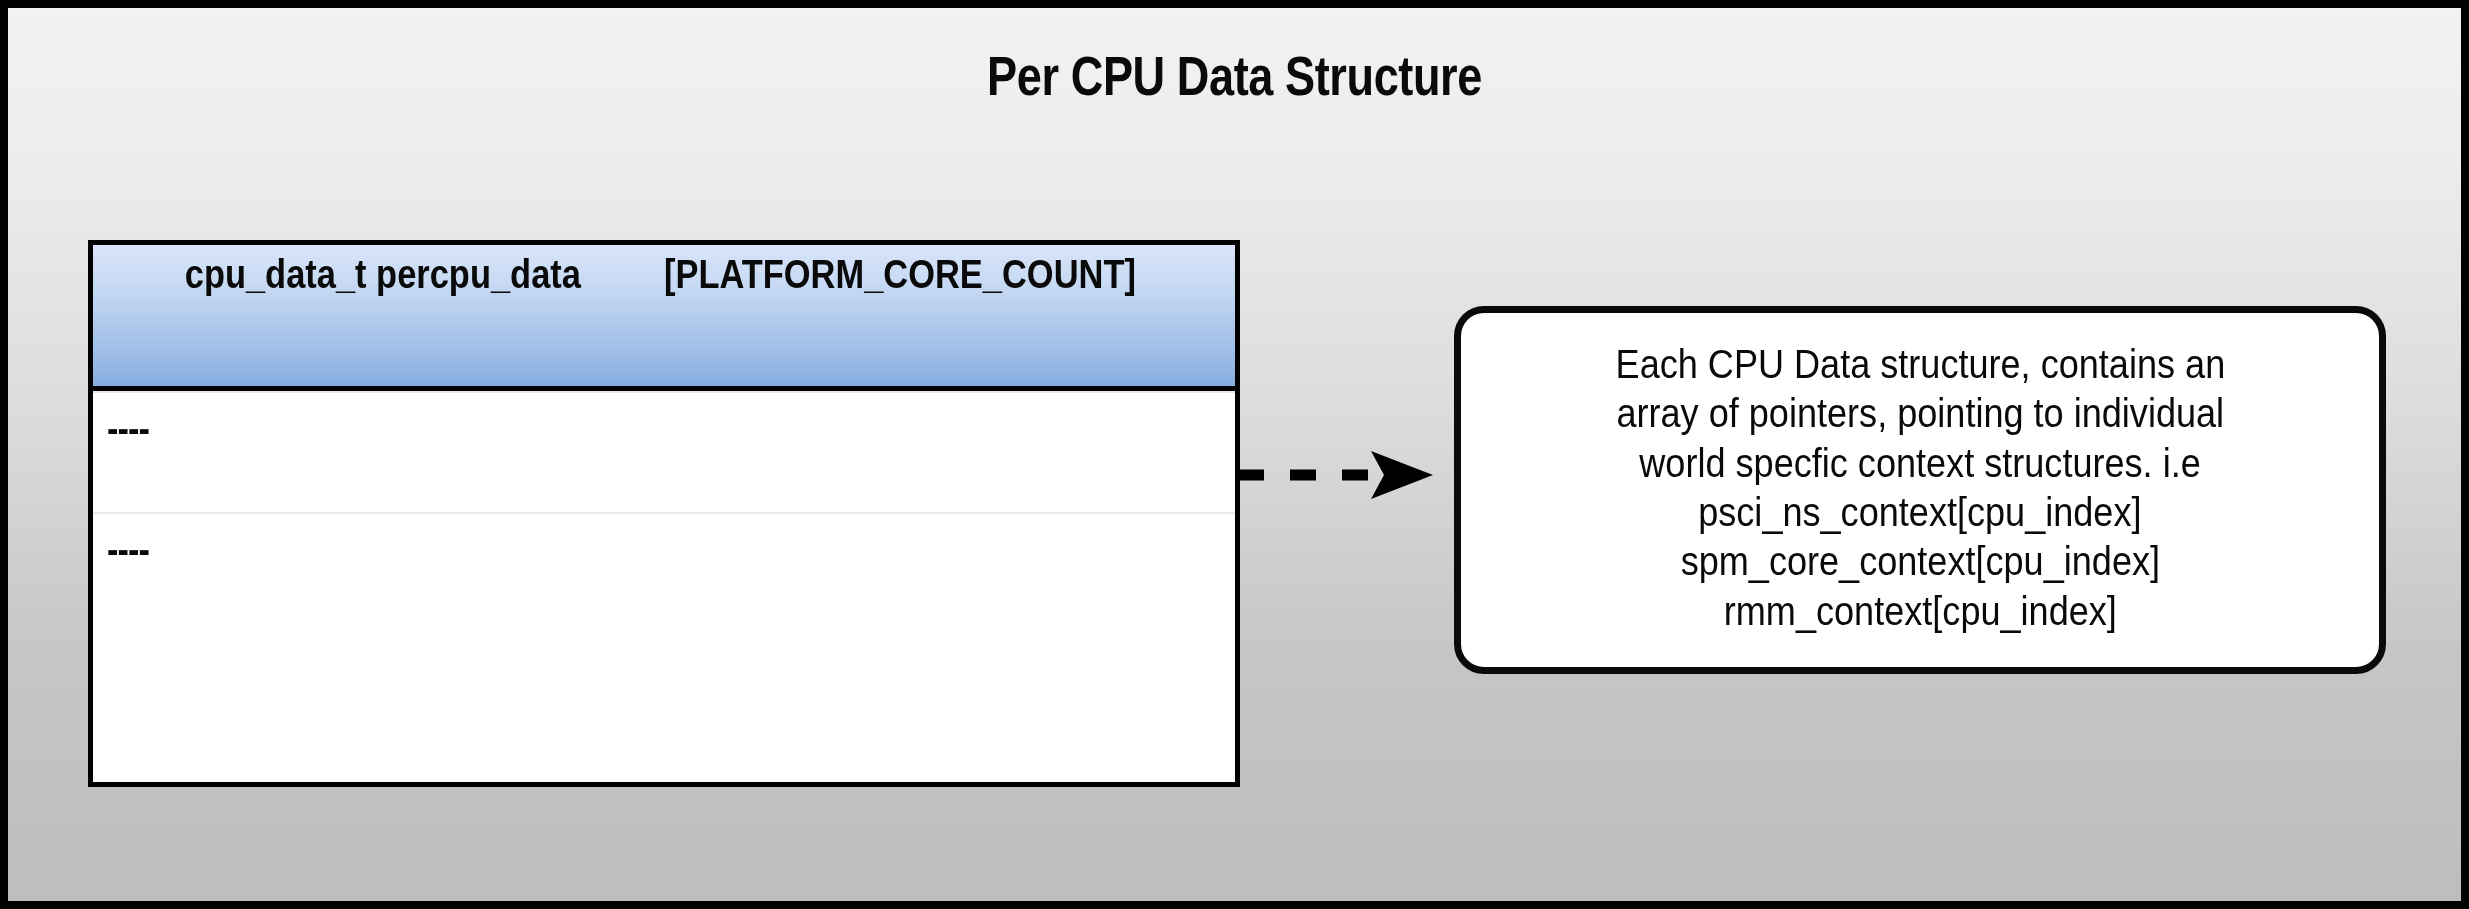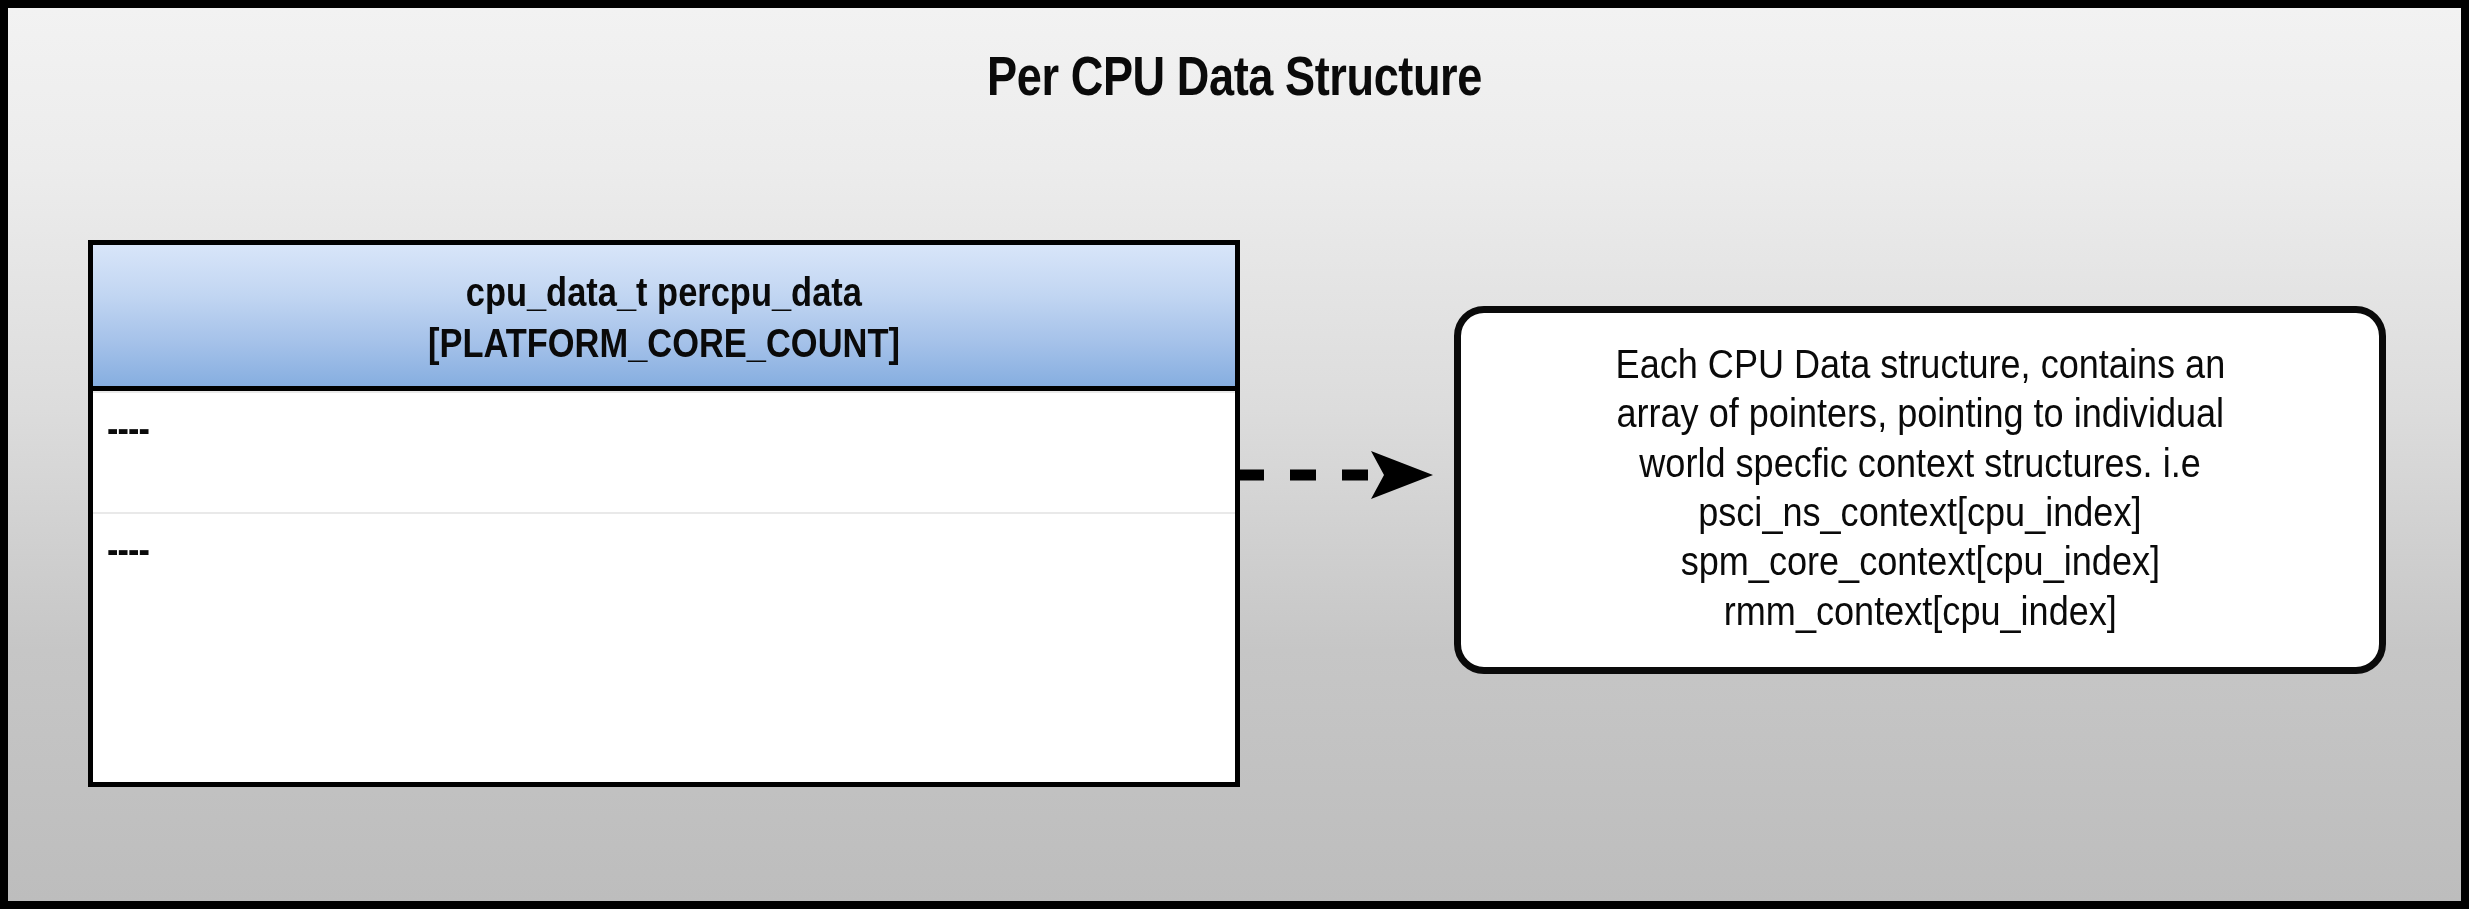--- a/index.html
+++ b/index.html
@@ -47,22 +47,21 @@
     border: 5px solid #000000;
     background: #ffffff;
   }
 
   #struct-header {
     box-sizing: border-box;
     height: 146px;
     background: linear-gradient(to bottom, #d8e5f9 0%, #c2d6f2 35%, #a4c1e9 70%, #86aee0 100%);
     border-bottom: 5px solid #000000;
     display: flex;
-    flex-direction: column;
-    align-items: center;
+    flex-direction: row;
     justify-content: center;
     padding-top: 4px;
   }
 
   .header-line {
     font-family: "Liberation Sans", sans-serif;
     font-weight: bold;
     font-size: 41px;
     color: #0a0a0a;
     line-height: 1.22;

